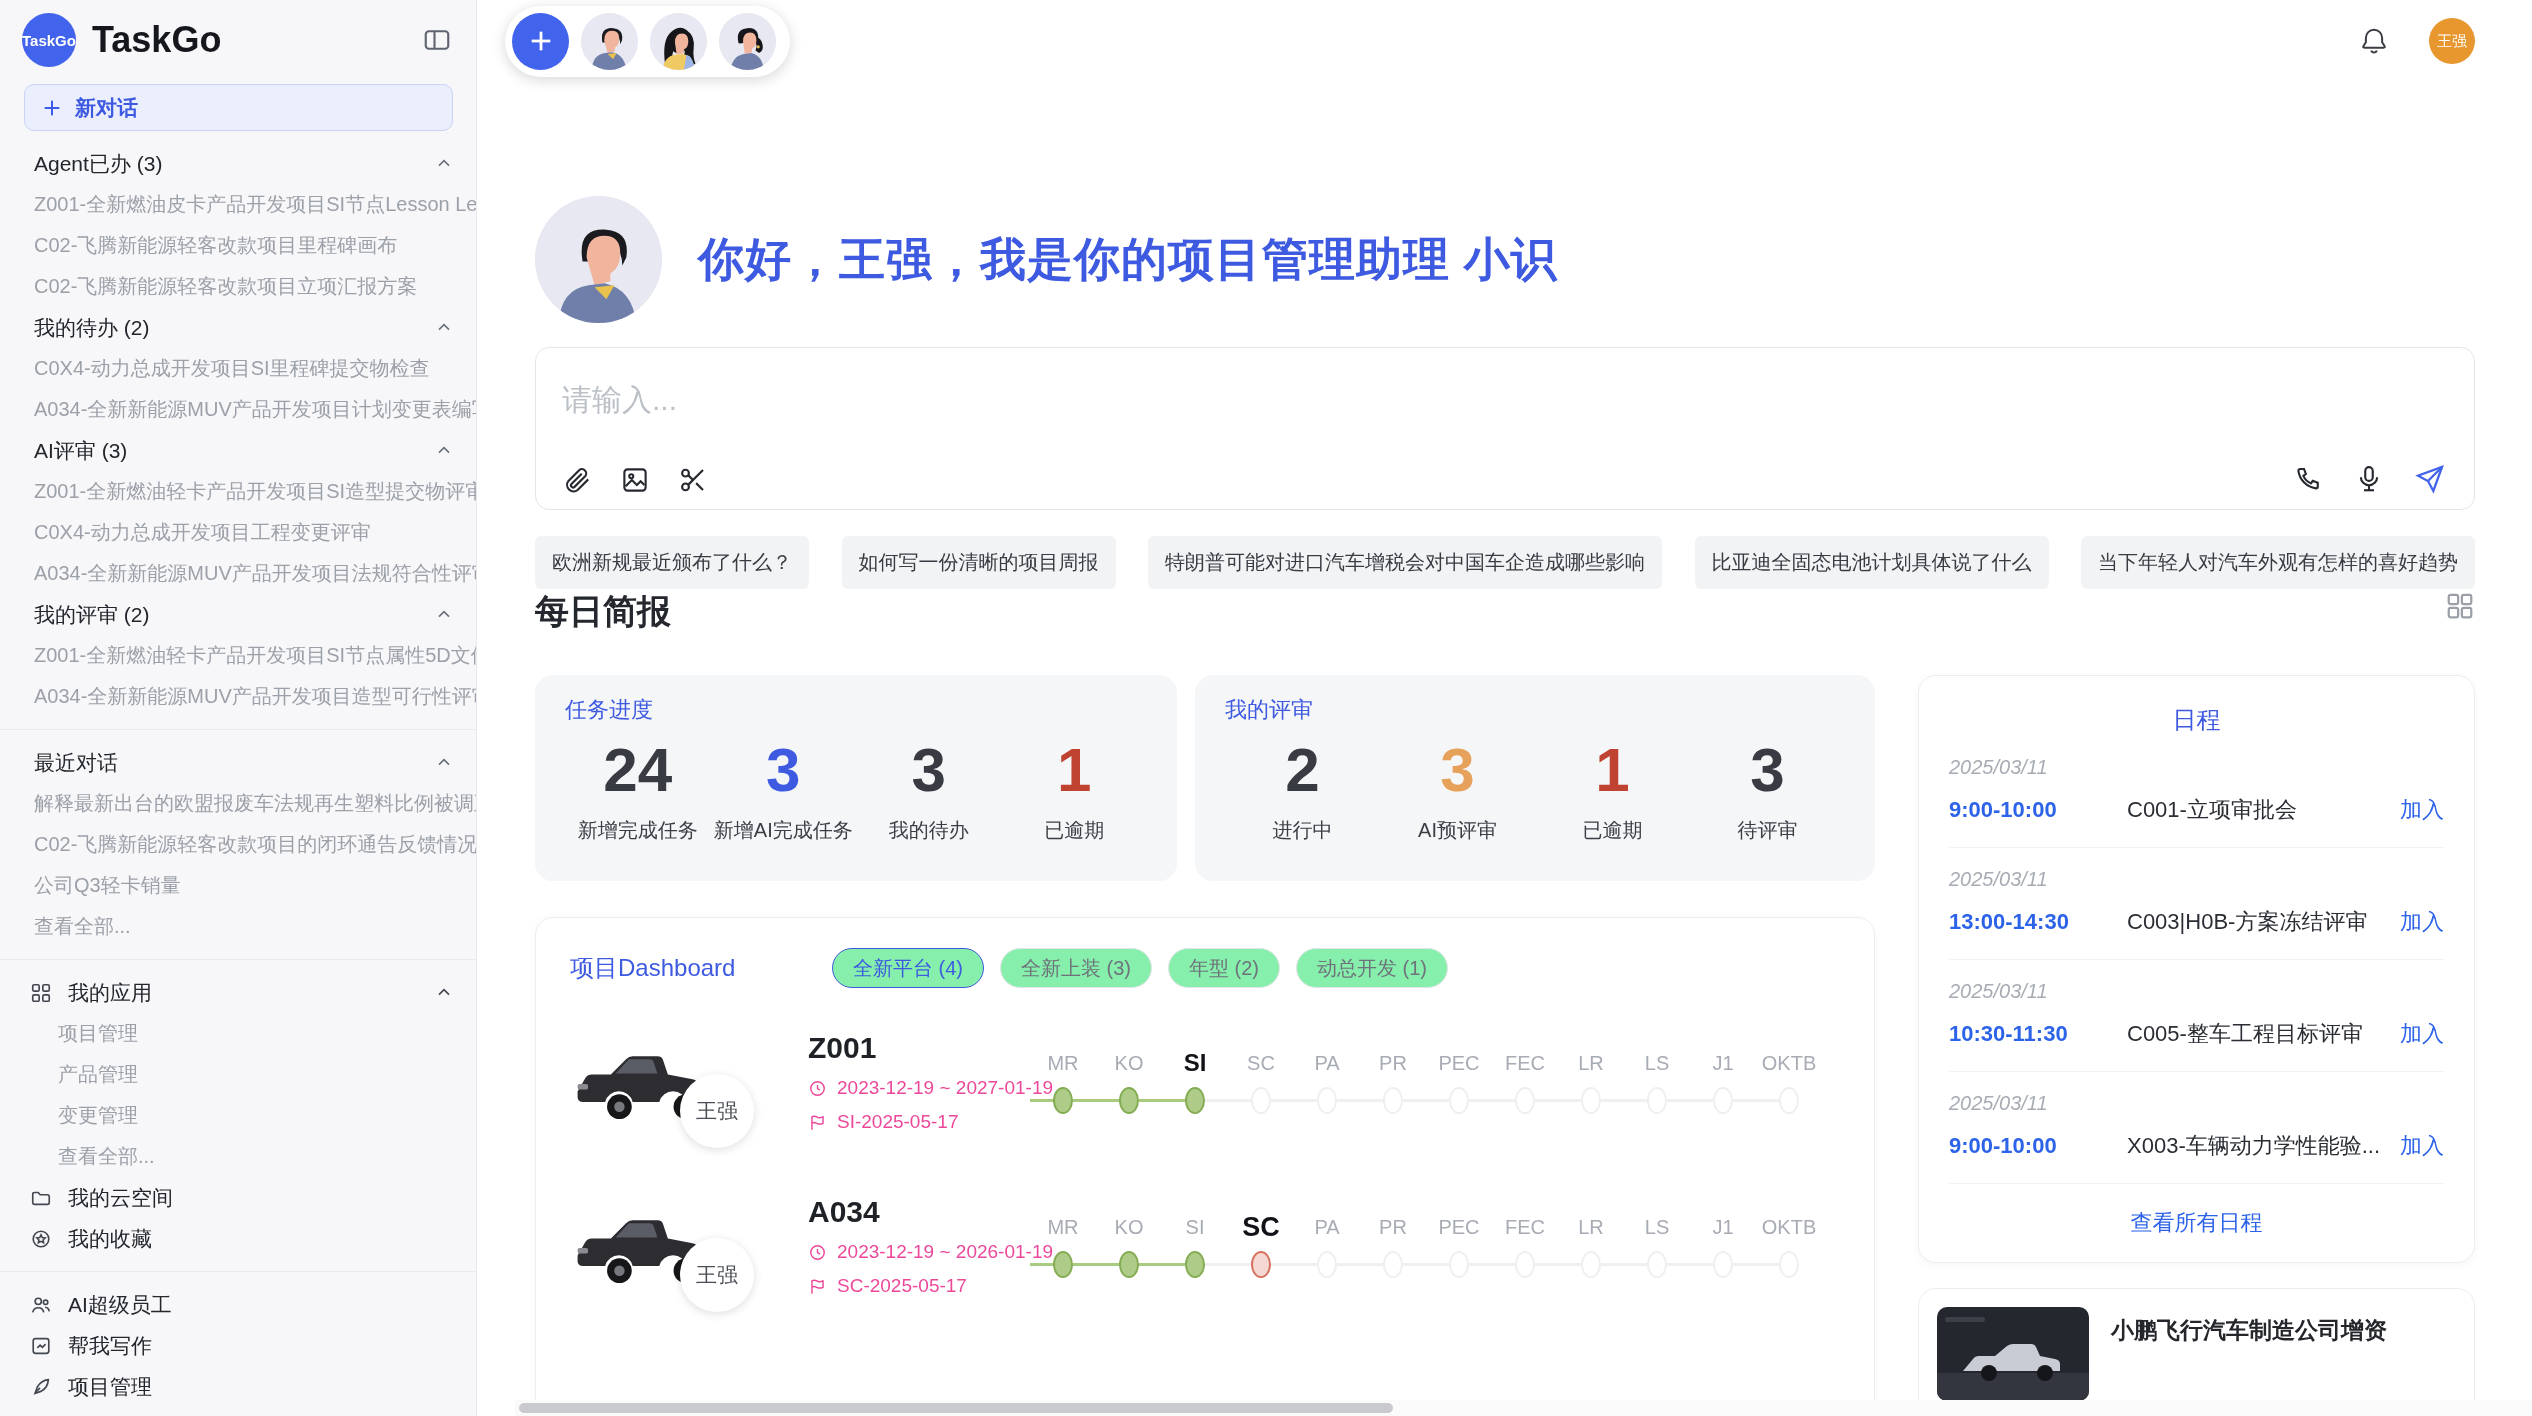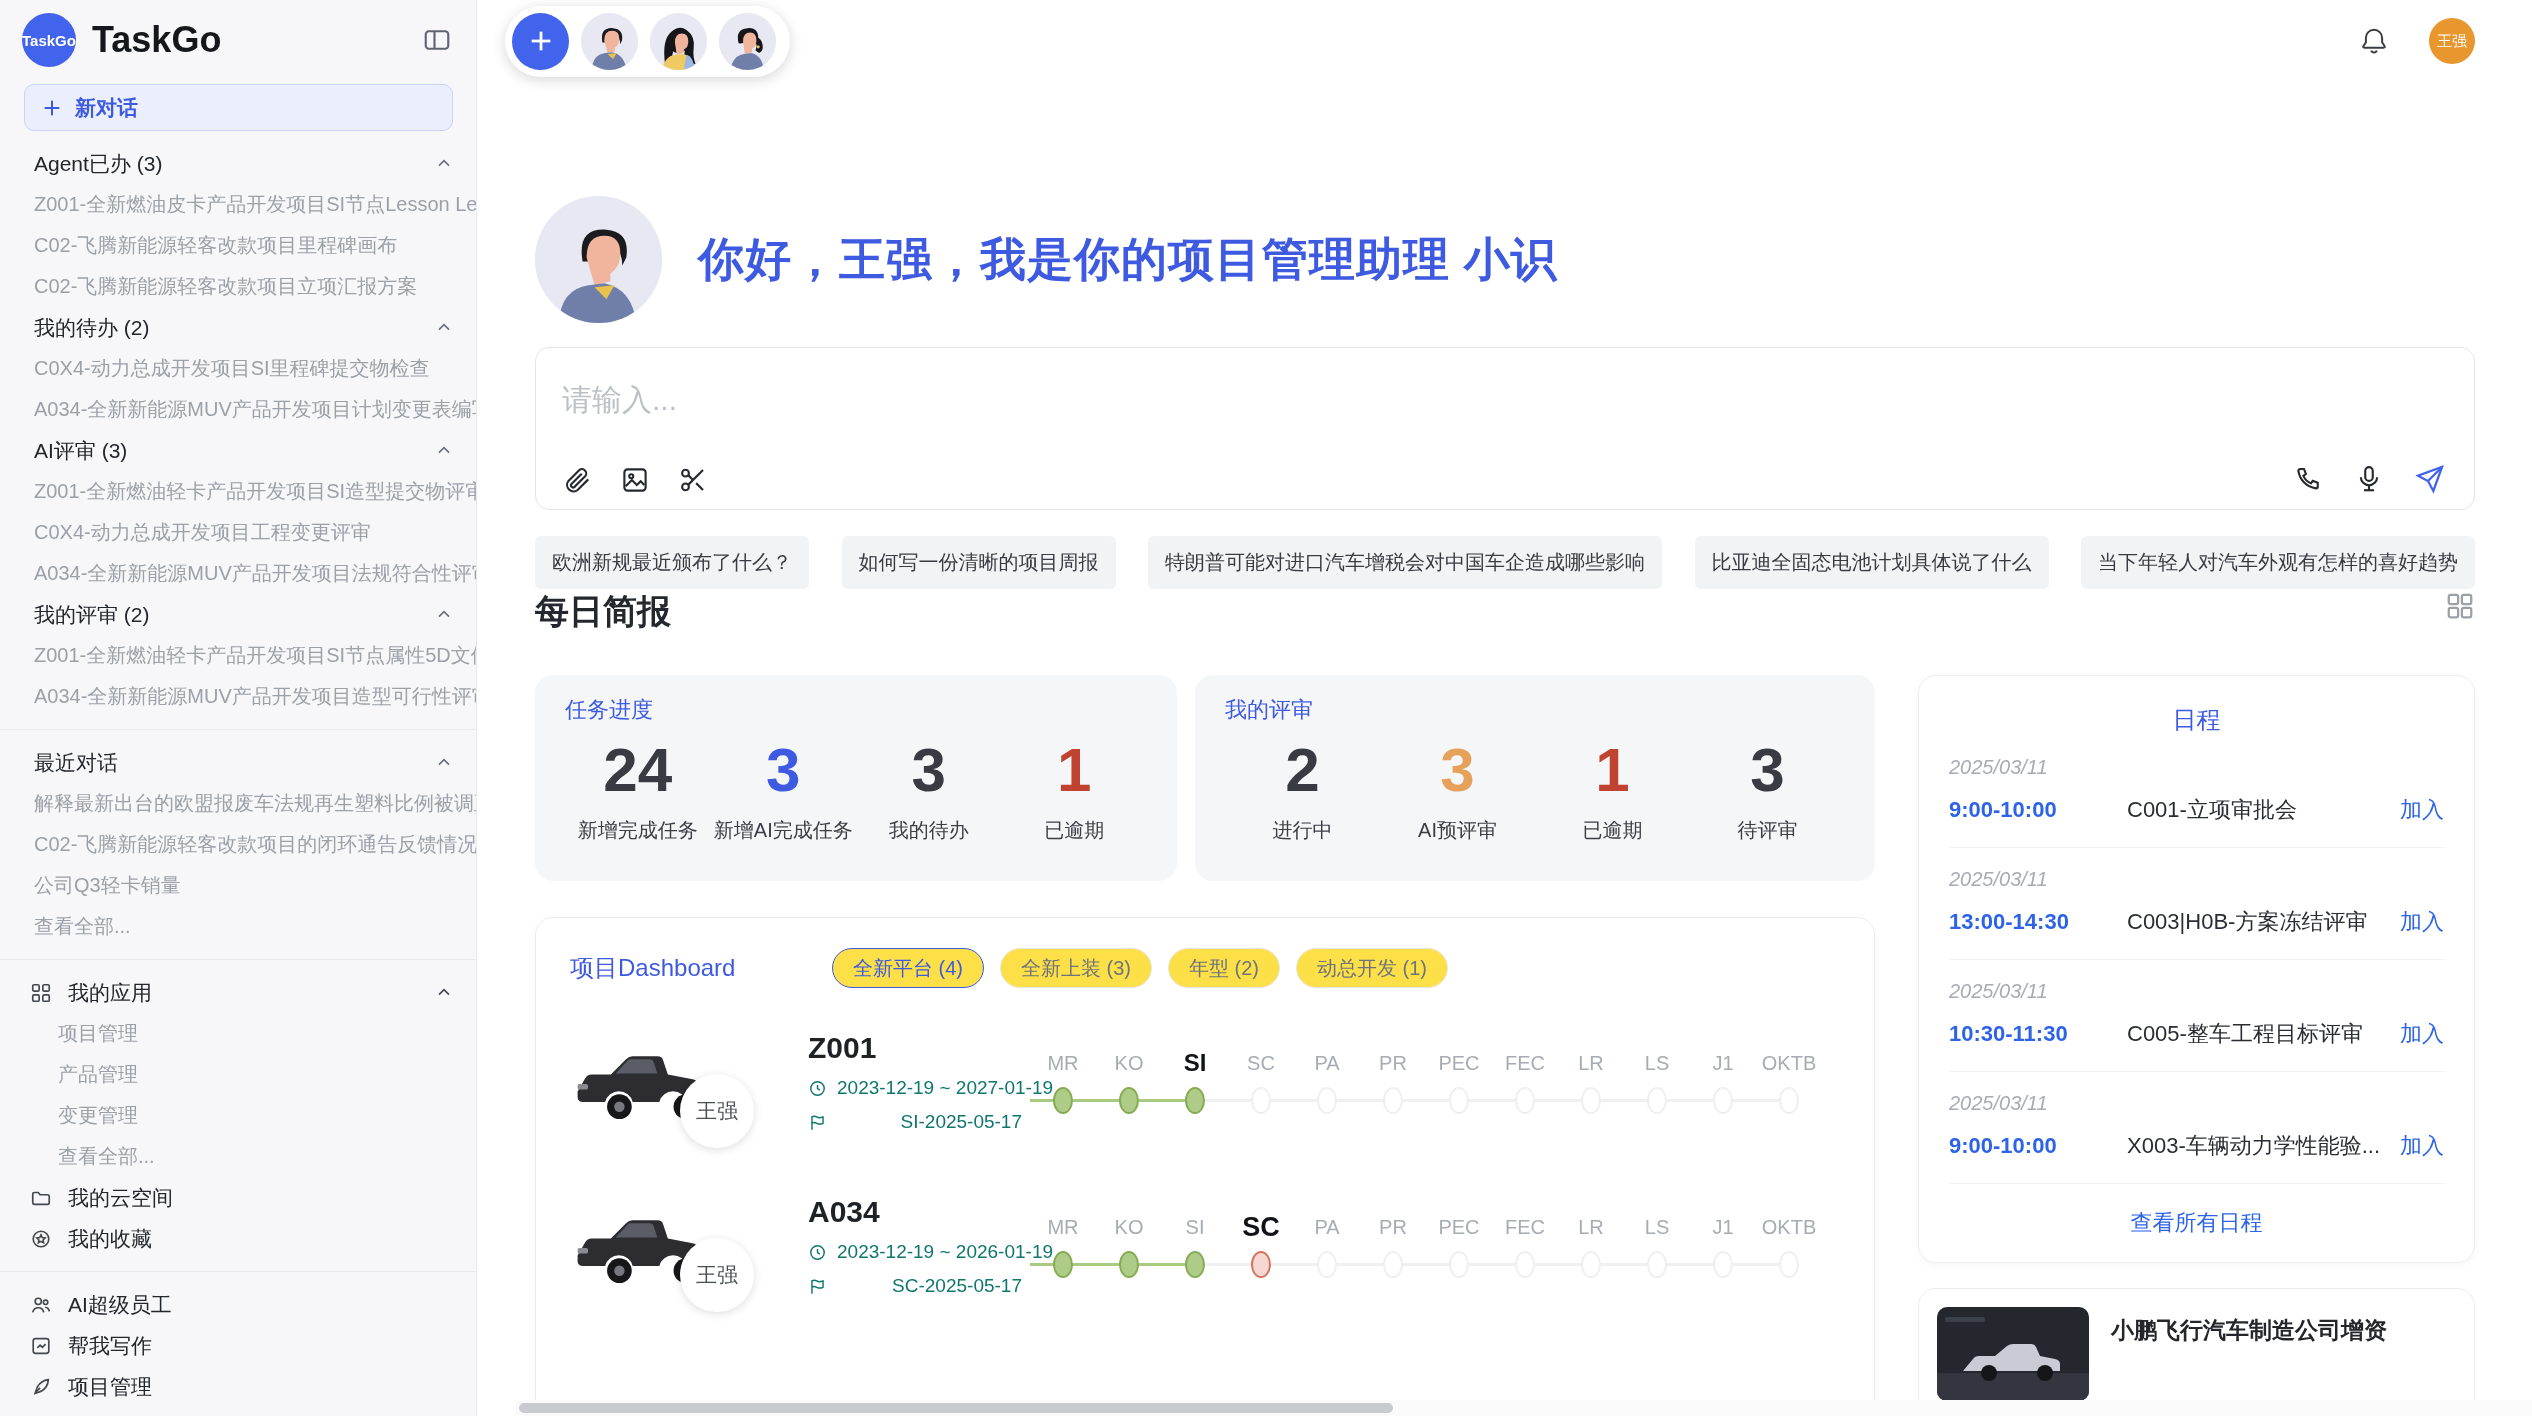--- a/index.html
+++ b/index.html
@@ -83,33 +83,33 @@
   .stat .v { font-size:62px; font-weight:600; line-height:74px; }
   .v-dark { color:#383B42; } .v-blue { color:#3D5AE1; } .v-red { color:#BF4330; } .v-orange { color:#E6A15B; }
   .stat .l { font-size:20px; color:#3A3E45; margin-top:10px; }
 
   .dash { margin-top:36px; border:1px solid #ECEDF0; border-radius:18px; padding:30px 34px;
           box-shadow:0 2px 8px rgba(0,0,0,.04); height:620px; overflow:hidden; }
   .dash-h { display:flex; align-items:center; }
   .dash-title { color:#3D5AE1; font-size:24px; width:262px; flex:none; }
   .tabs { display:flex; gap:16px; }
   .tab { height:40px; line-height:38px; padding:0 20px; border-radius:999px; border:1px solid #E3E4E8;
-         color:#6E737B; font-size:20px; background:#fde047; cursor:pointer; white-space:nowrap; font-family:inherit; }
+         color:#6E737B; font-size:20px; background:#86efac; cursor:pointer; white-space:nowrap; font-family:inherit; }
   .tab.active { border-color:#3D5AE1; color:#3D5AE1; }
 
   .proj { display:flex; align-items:center; margin-top:28px; height:132px; }
   .proj + .proj { margin-top:32px; }
   .carwrap { position:relative; width:212px; flex:none; }
   .car { width:152px; height:96px; display:block; }
   .badge { position:absolute; left:110px; top:40px; width:74px; height:74px; border-radius:50%;
            background:#fff; box-shadow:0 2px 10px rgba(0,0,0,.13); display:flex; align-items:center;
            justify-content:center; font-size:21px; color:#4A4E56; }
   .pinfo { width:240px; flex:none; padding-left:26px; }
   .pname { font-size:30px; font-weight:700; color:#1E2126; }
-  .pmeta { display:flex; align-items:center; gap:10px; margin-top:12px; color:#0f766e; font-size:19px; white-space:nowrap;justify-content:space-between; }
+  .pmeta { display:flex; align-items:center; gap:10px; margin-top:12px; color:#ec4899; font-size:19px; white-space:nowrap; }
   .pmeta svg { flex:none; }
   .steps { display:flex; flex:1; margin-left:8px; }
   .step { width:66px; flex:none; text-align:center; }
   .lbl { font-size:20px; color:#A7ABB3; height:40px; line-height:36px; white-space:nowrap; }
   .step.cur .lbl { color:#111318; font-weight:700; font-size:24px; }
   .proj.p2 .step.cur .lbl { font-size:27px; }
   .drow { position:relative; height:34px; }
   .lh,.rh { position:absolute; top:14px; height:3px; background:#F0F0F2; }
   .lh { left:0; width:23px; } .rh { right:0; width:23px; }
   .step.lgl .lh { background:#A9CB80; } .step.lgr .rh { background:#A9CB80; }

